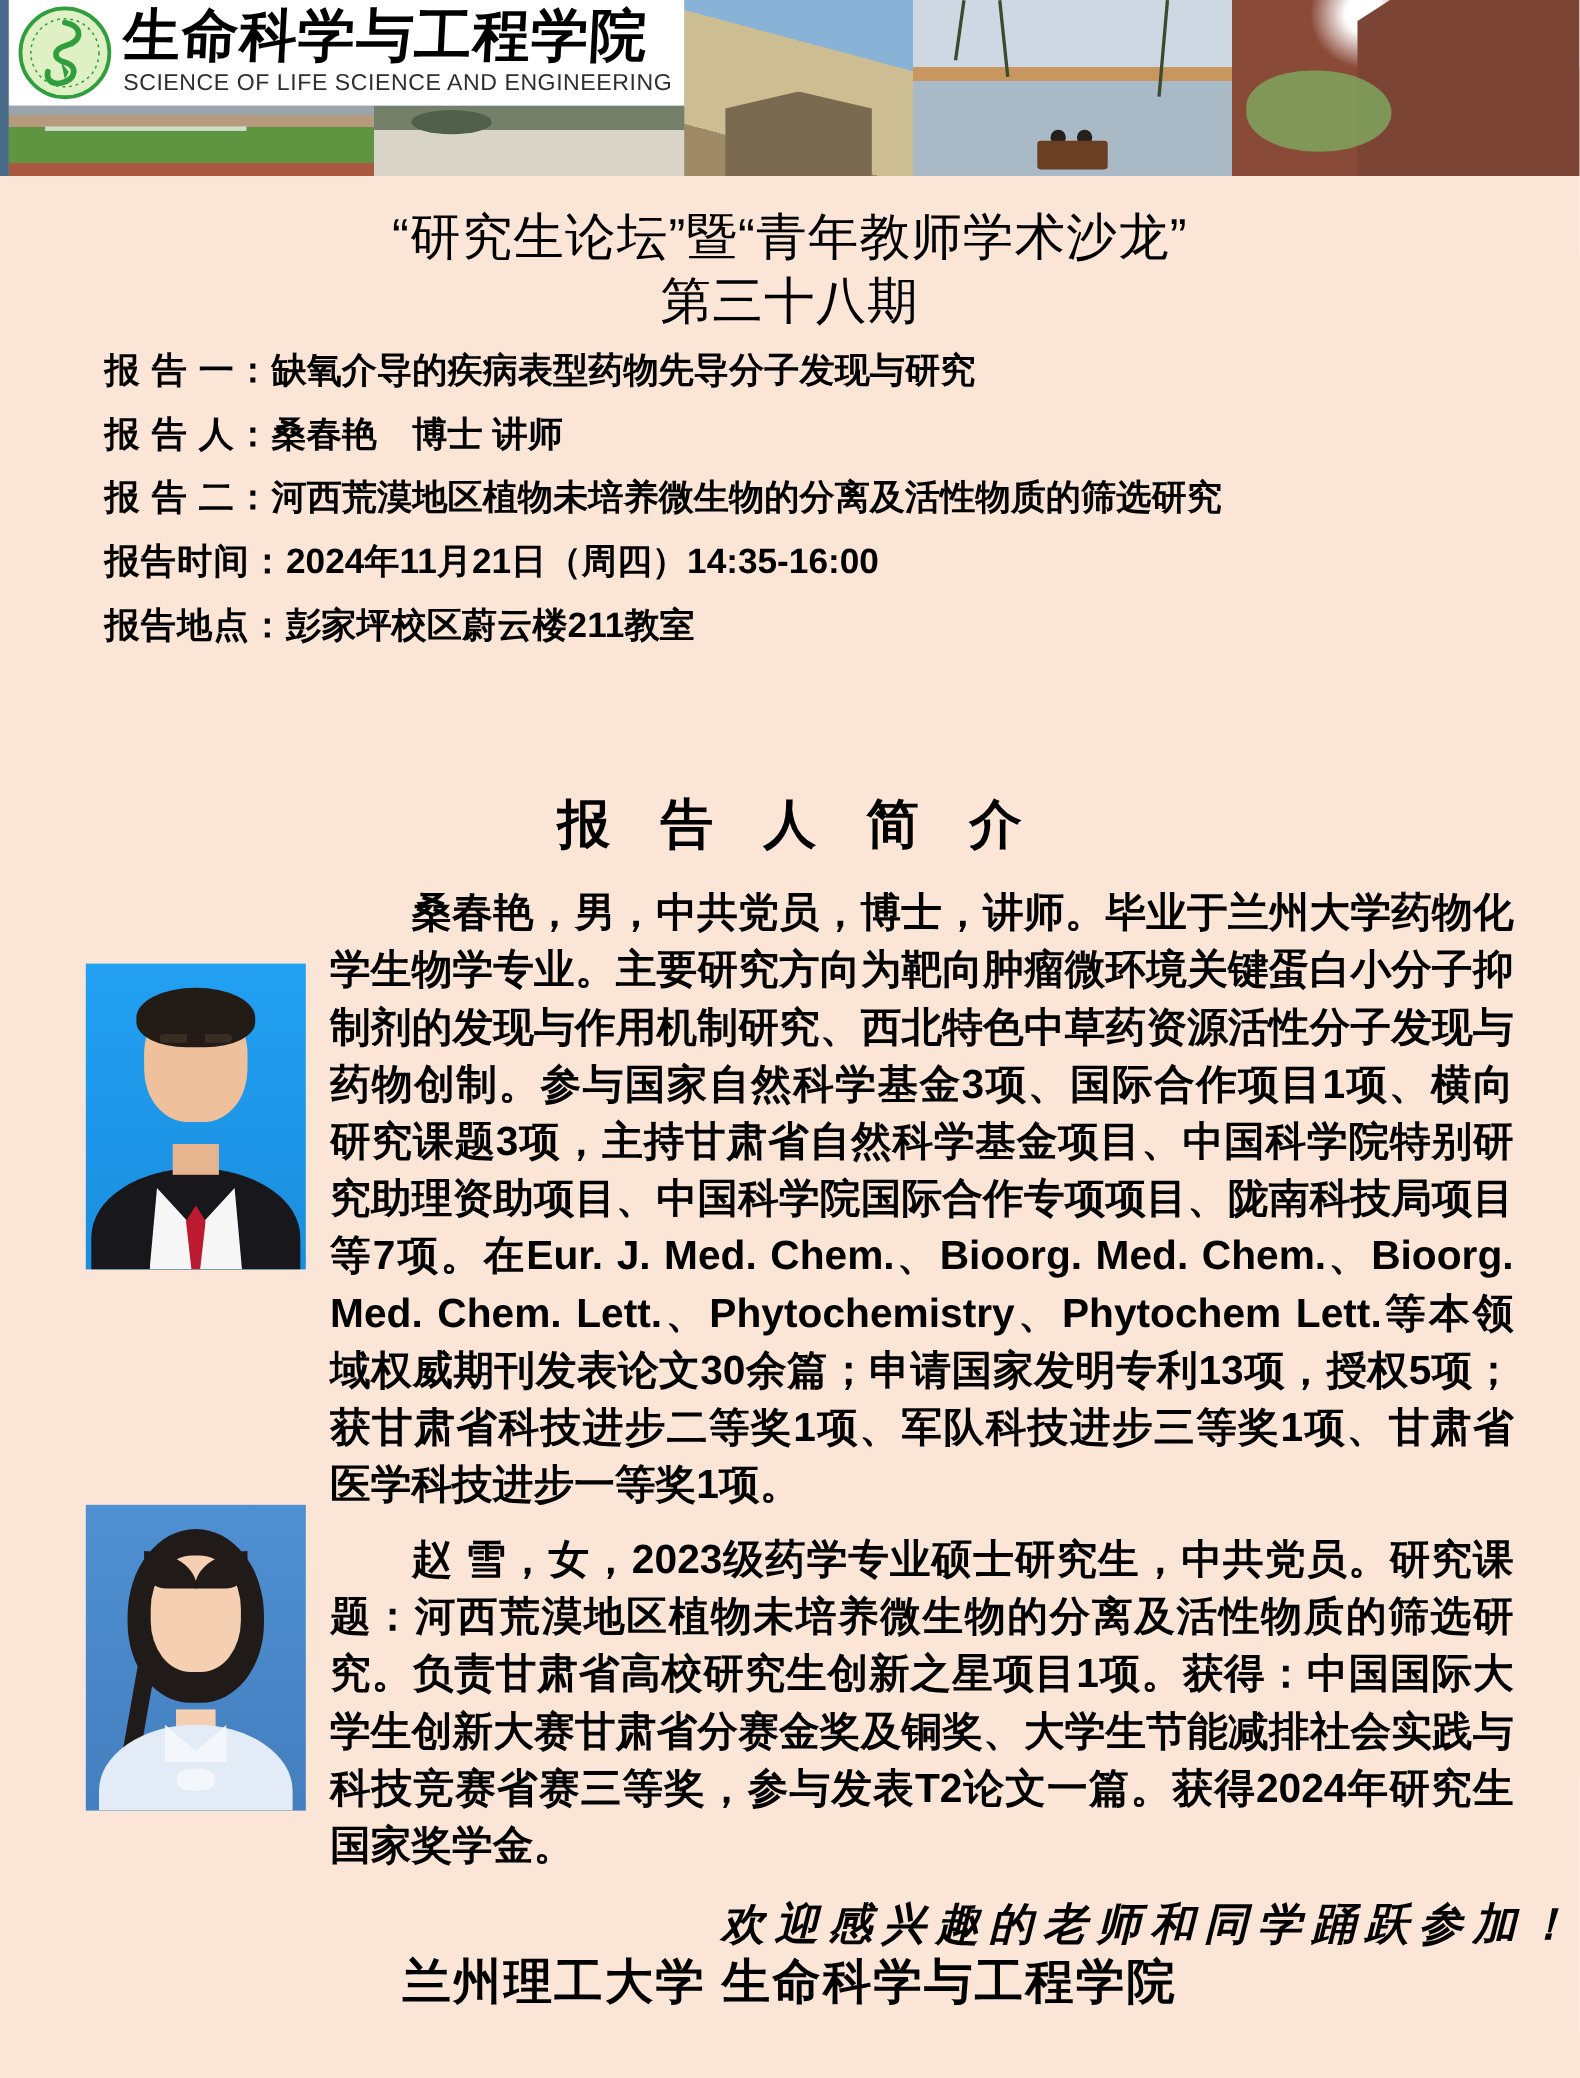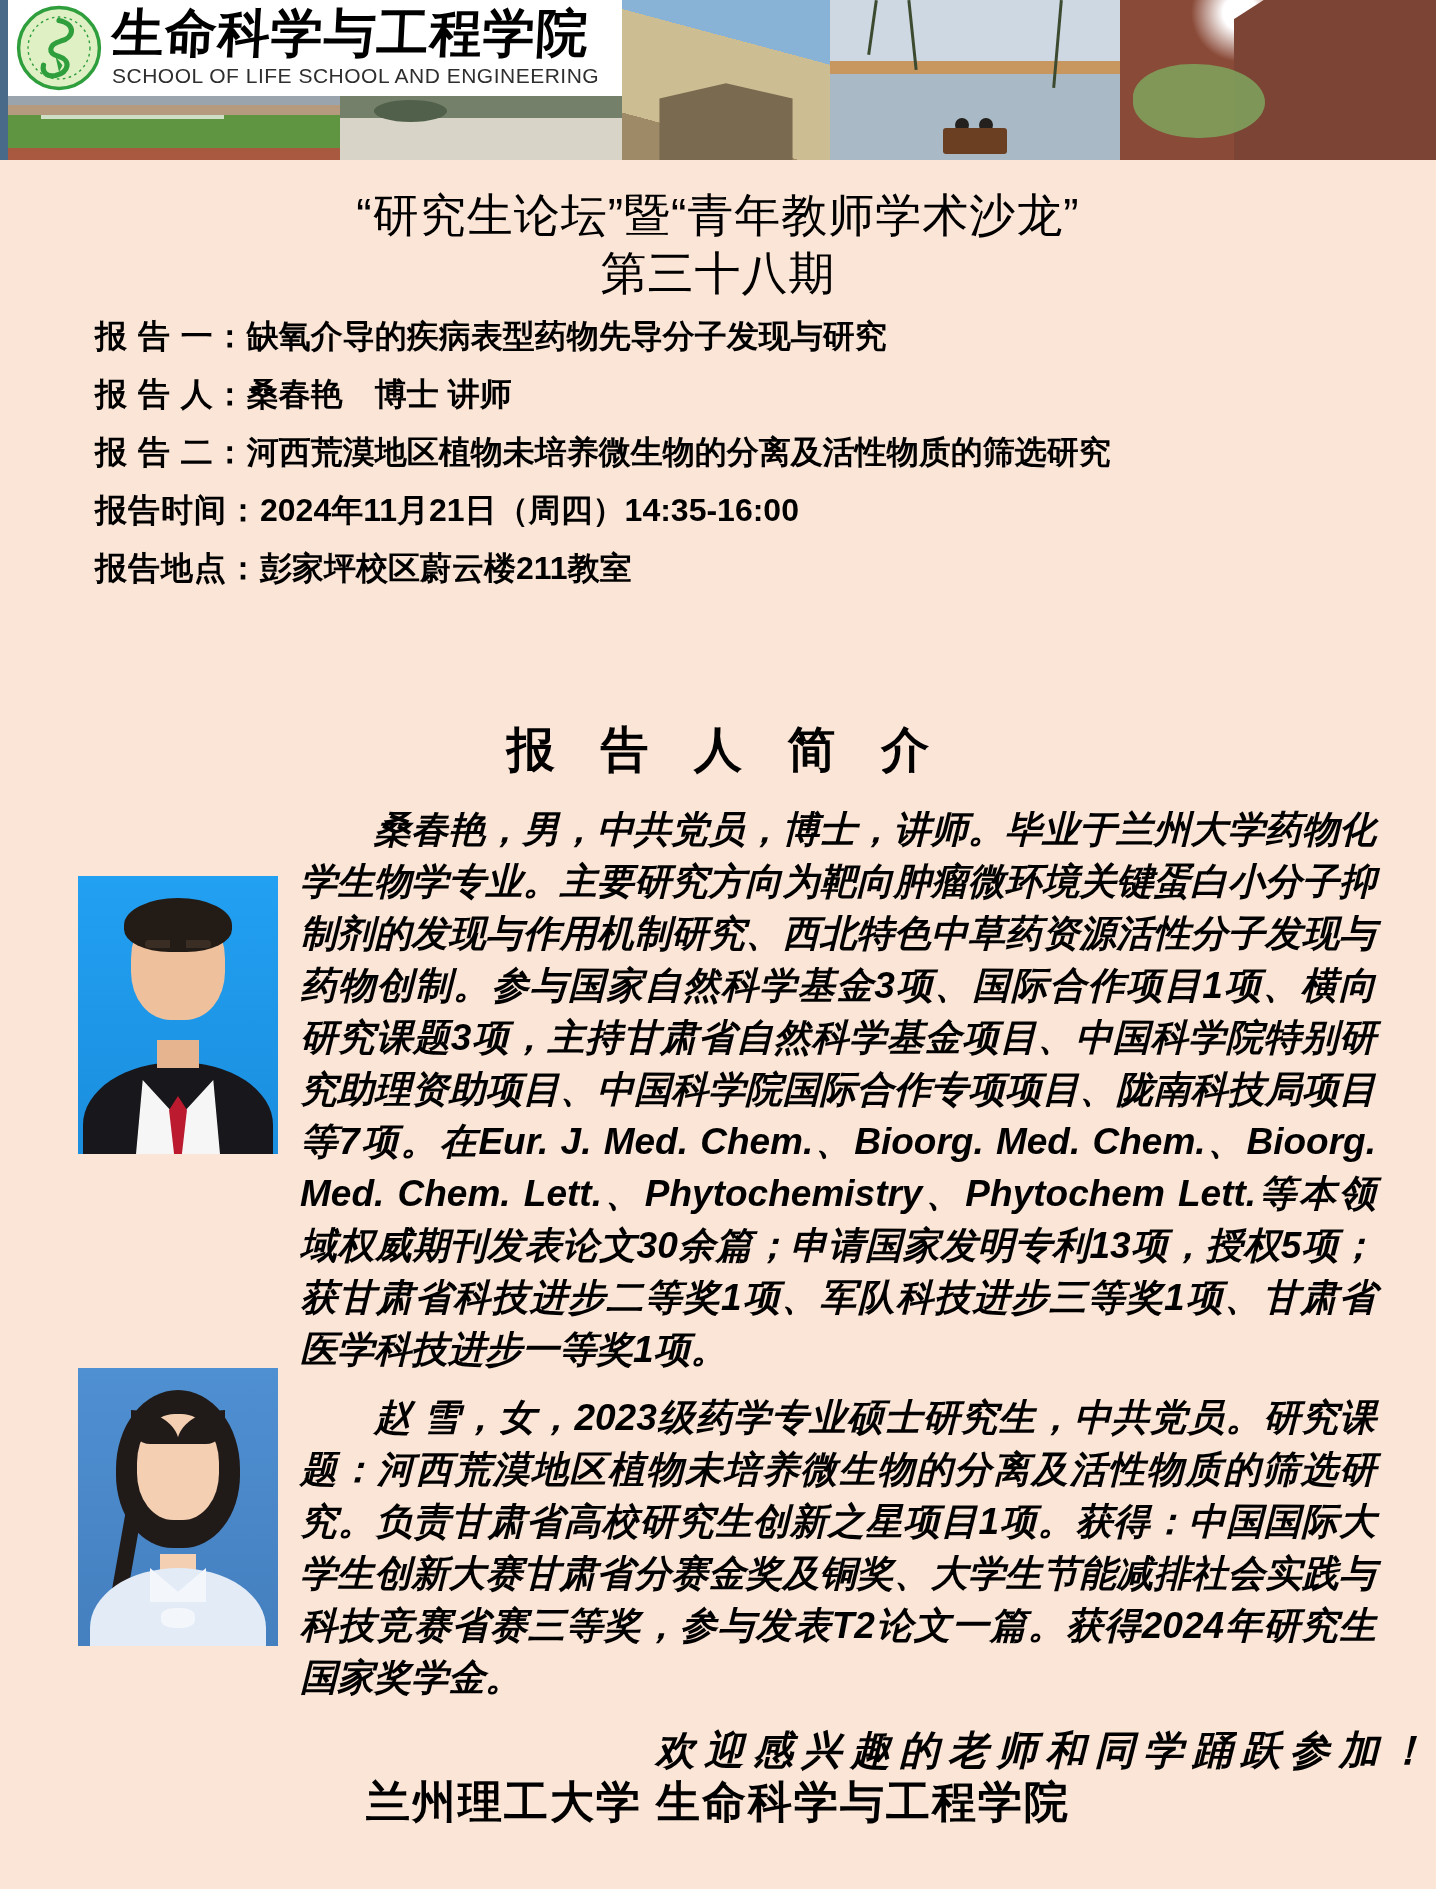--- a/index.html
+++ b/index.html
@@ -62,21 +62,21 @@
   
   .info-list{margin:16px 0 0 95px;}
   .info-row{font-weight:bold;font-size:32px;line-height:36px;margin-bottom:22px;white-space:nowrap;}
   .info-row .lbl{letter-spacing:1px;}
   
   .section-heading{
     margin-top:138px;text-align:center;font-weight:bold;font-size:48px;line-height:52px;
     letter-spacing:0.95em;padding-left:0.95em;
   }
   
-  .bio{display:flex;padding-left:78px;box-sizing:border-box;width:1436px;font-style:italic;}
+  .bio{display:flex;padding-left:78px;box-sizing:border-box;width:1436px;}
   .bio-1{margin-top:28px;}
   .bio-2{margin-top:16px;}
   .photo-col{flex:0 0 200px;}
   .id-photo{position:relative;width:200px;height:278px;overflow:hidden;}
   .bio-1 .id-photo{margin-top:72px;}
   .bio-2 .id-photo{margin-top:-24px;}
   .bio-text{
     flex:1;margin-left:22px;margin-right:60px;
     font-weight:bold;font-size:37px;line-height:52px;
     text-align:justify;text-indent:2em;
@@ -137,21 +137,21 @@
     <div class="logo-box">
       <svg class="logo" viewBox="0 0 100 100">
         <circle cx="50" cy="50" r="47" fill="#dff0c4" stroke="#2f9e3c" stroke-width="4"></circle>
         <circle cx="50" cy="50" r="36" fill="none" stroke="#2f9e3c" stroke-width="1.6" stroke-dasharray="3 4"></circle>
         <path d="M50 18 C70 22 68 38 52 42 C38 46 36 56 50 60 C64 64 62 78 46 82
                  C36 84 30 78 32 70" fill="none" stroke="#2f9e3c" stroke-width="6" stroke-linecap="round"></path>
         <path d="M46 60 L54 70 L50 78 Z" fill="#2f9e3c"></path>
       </svg>
       <div class="org-names">
         <div class="org-cn">生命科学与工程学院</div>
-        <div class="org-en">SCHOOL OF LIFE SCHOOL AND ENGINEERING</div>
+        <div class="org-en">SCIENCE OF LIFE SCIENCE AND ENGINEERING</div>
       </div>
     </div>
   </div>
 
   <div class="title-block">
     <div class="title-line">“研究生论坛”暨“青年教师学术沙龙”</div>
     <div class="title-line">第三十八期</div>
   </div>
 
   <div class="info-list">

